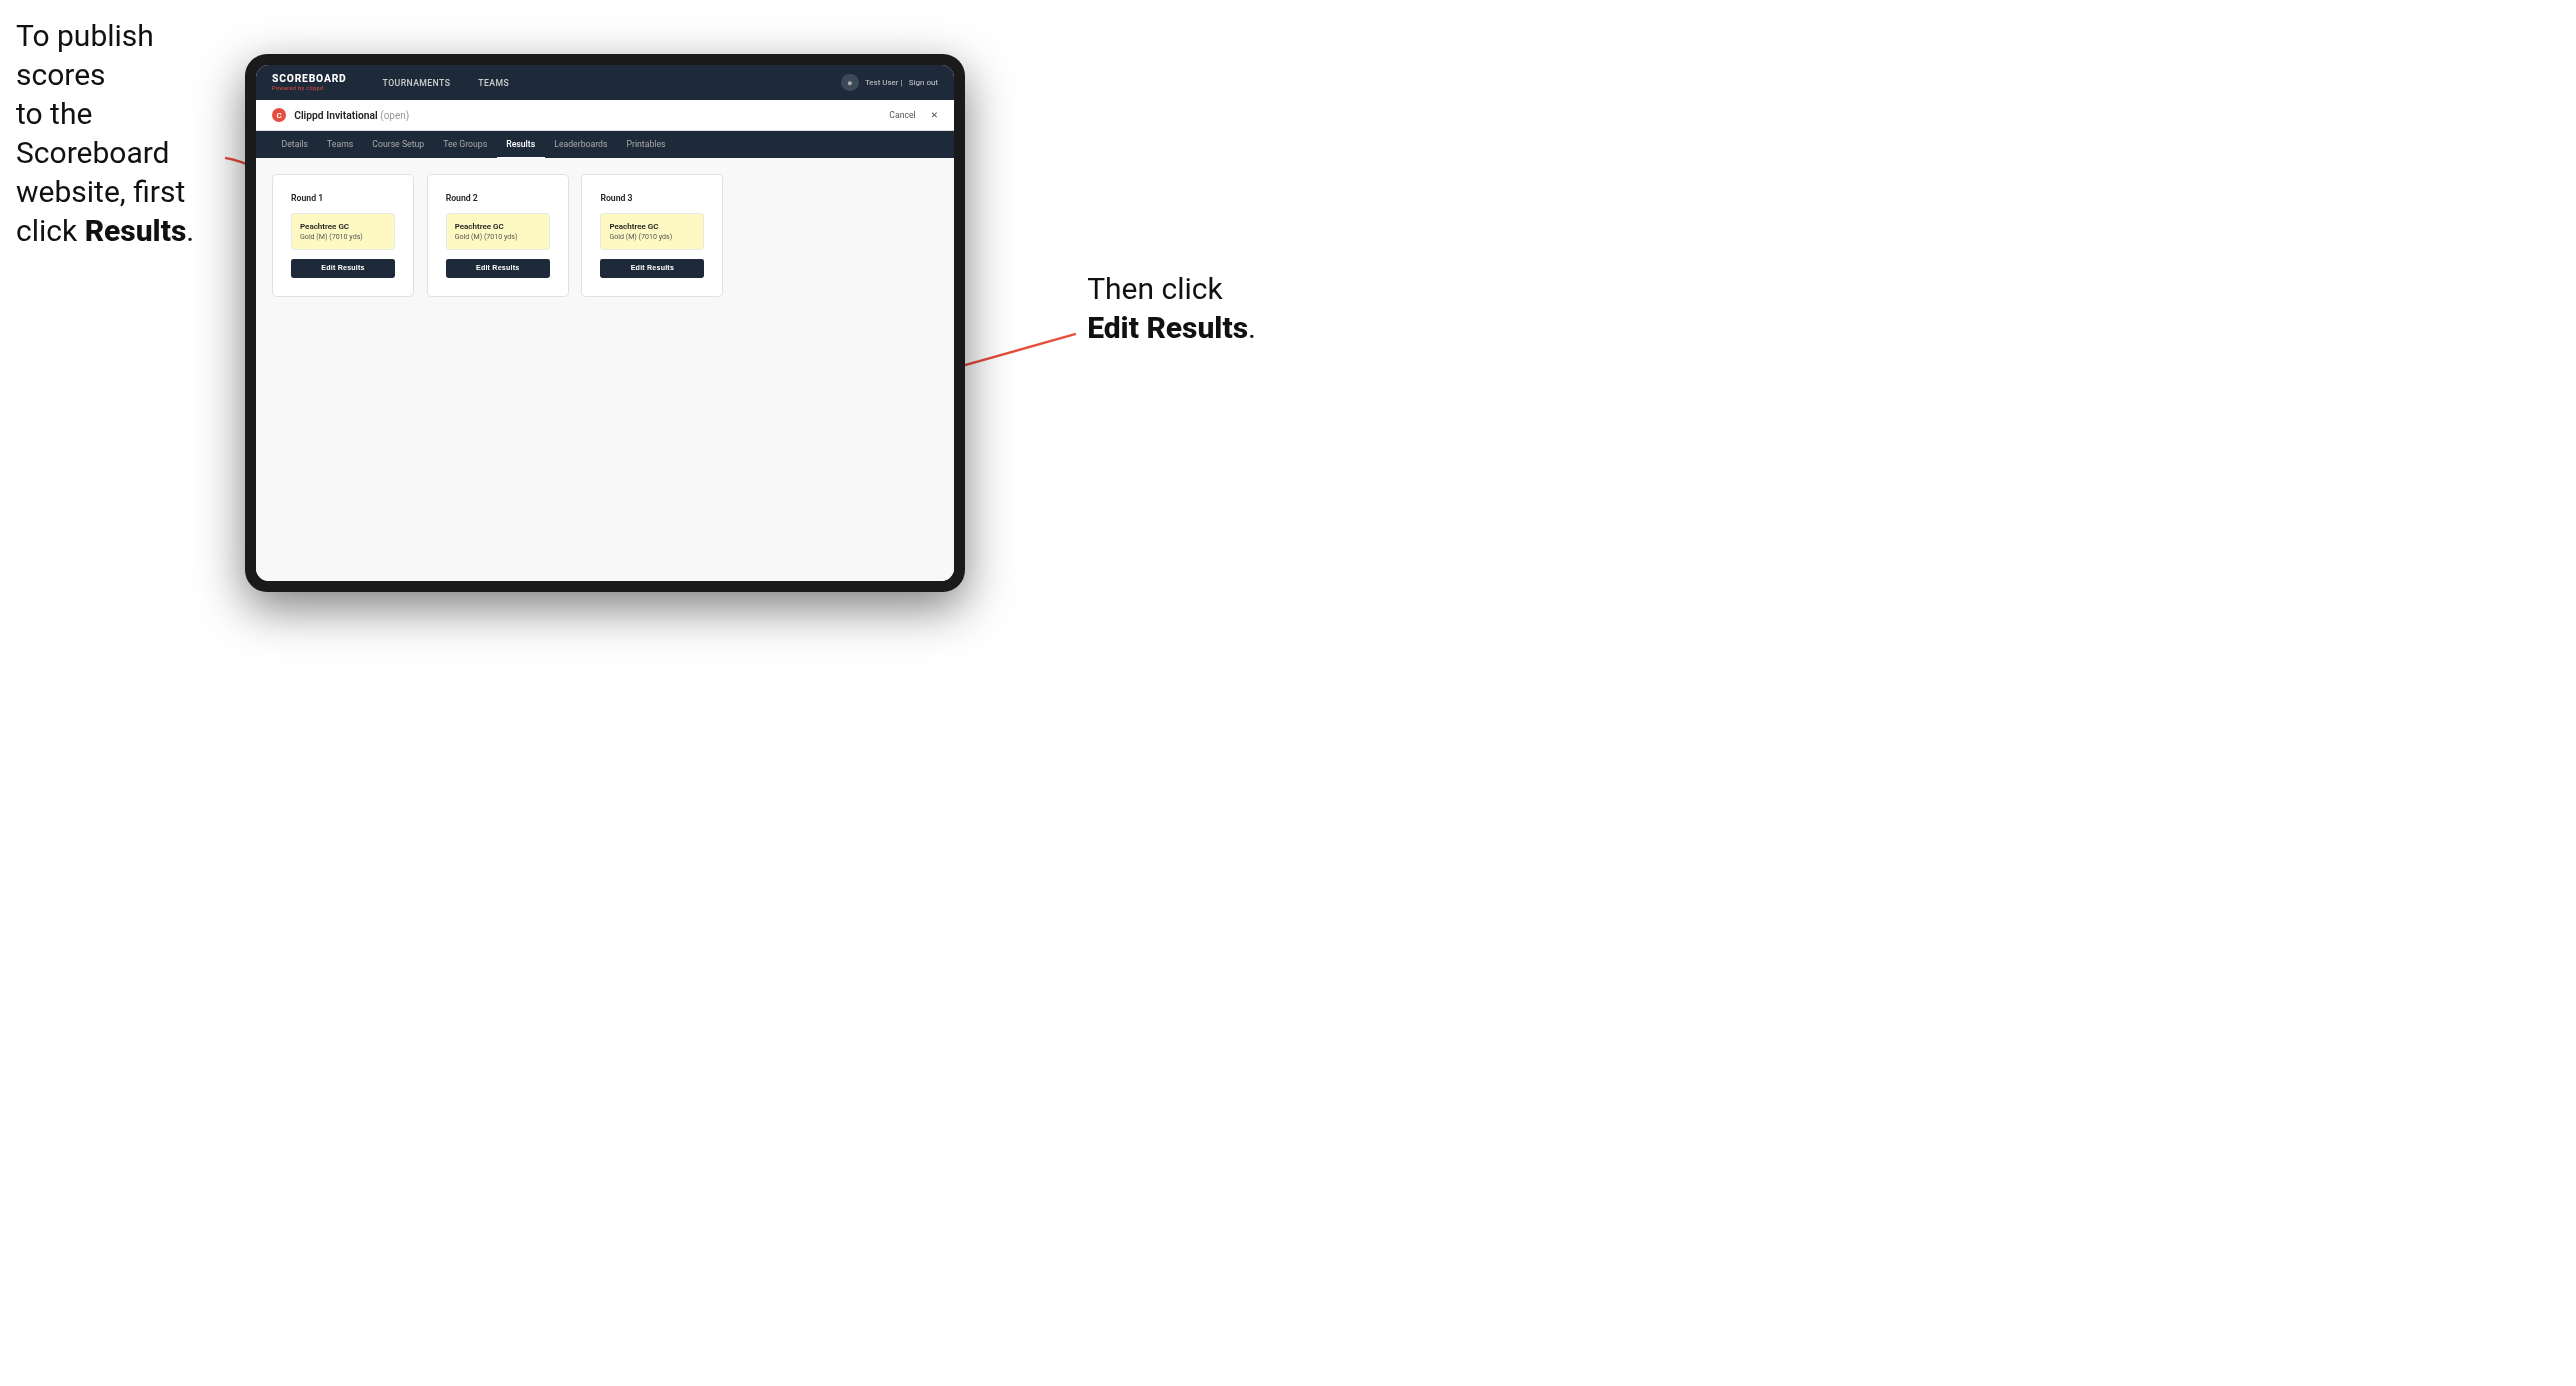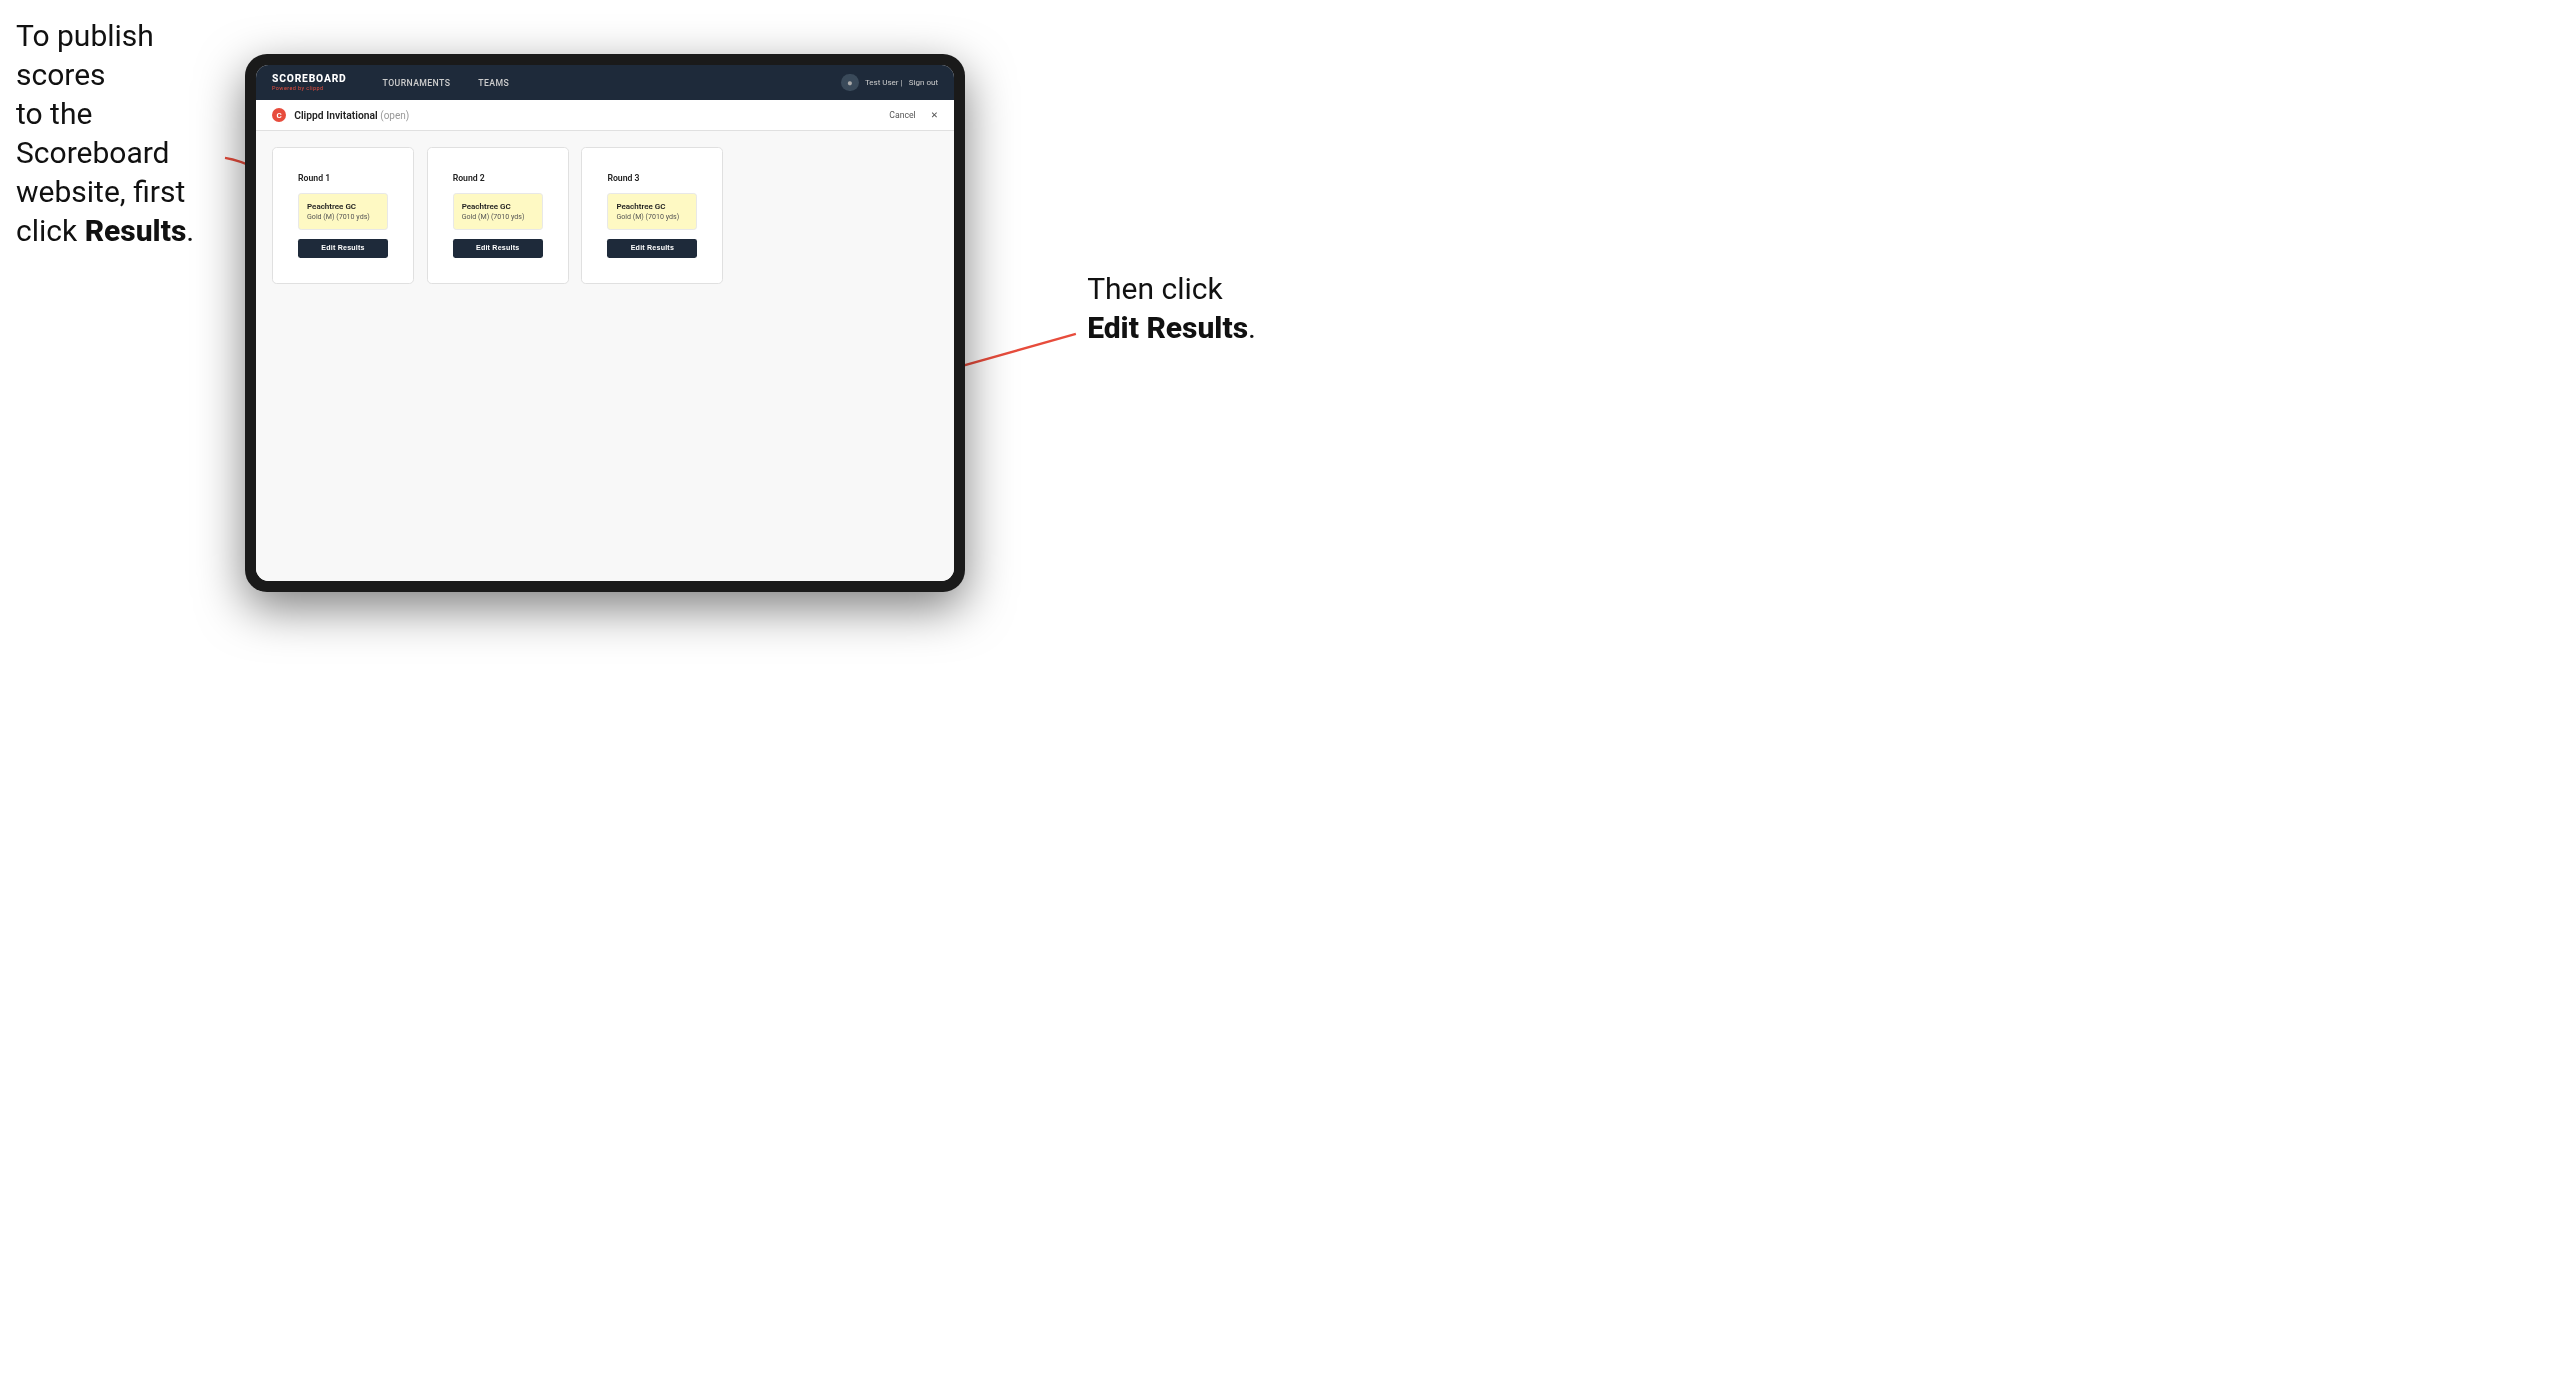--- a/index.html
+++ b/index.html
@@ -223,21 +223,21 @@
     .rounds-grid {
       display: flex;
       gap: 12.7px;
     }
 
     
     .round-card {
       background: #ffffff;
       border: 0.8px solid #e0e0e0;
       border-radius: 4.7px;
-      padding: 25px;
+      padding: 18px;
       width: 142px;
       flex-shrink: 0;
     }
 
     .round-label {
       font-size: 8.7px;
       font-weight: 600;
       color: #222222;
       margin-bottom: 9.5px;
     }
@@ -365,20 +365,29 @@
         <span class="tournament-title">
           <span>Clippd Invitational</span> <span style="color:#999; font-weight:400; font-size:10px;">(open)</span>
         </span>
       </div>
       <div class="cancel-btn">
         <span>Cancel</span>
         <span>✕</span>
       </div>
     </div>
 
+    <div class="sub-nav">
+      <span class="sub-nav-item">Details</span>
+      <span class="sub-nav-item">Teams</span>
+      <span class="sub-nav-item">Course Setup</span>
+      <span class="sub-nav-item">Tee Groups</span>
+      <span class="sub-nav-item active">Results</span>
+      <span class="sub-nav-item">Leaderboards</span>
+      <span class="sub-nav-item">Printables</span>
+    </div>
 
     <div class="main-content">
       <div class="rounds-grid">
 
         <div class="round-card">
           <div class="round-label">Round 1</div>
           <div class="course-card">
             <div class="course-name">Peachtree GC</div>
             <div class="course-details">Gold (M) (7010 yds)</div>
           </div>

